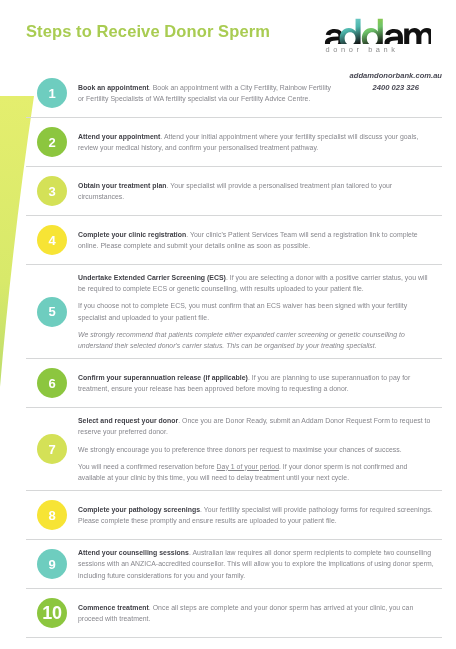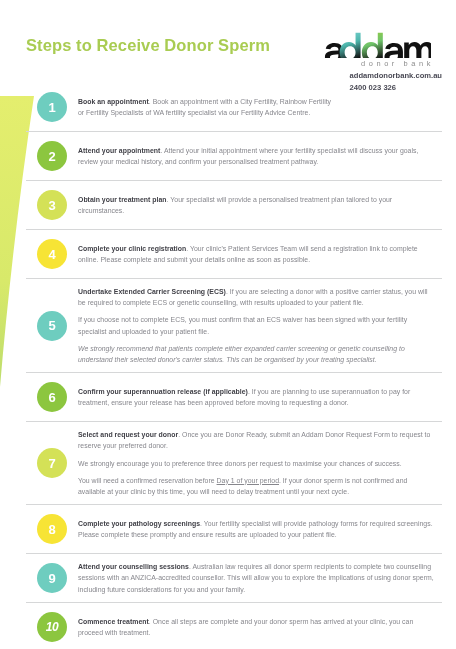--- a/index.html
+++ b/index.html
@@ -27,21 +27,21 @@
     z-index: 0;
   }
 
   
   .page {
     position: relative;
     z-index: 2;
     width: 456px;
     height: 476px;
     box-sizing: border-box;
-    padding: 32px 14px 0 26px;
+    padding: 18px 14px 0 26px;
   }
 
   
   .header {
     display: flex;
     align-items: flex-start;
     justify-content: space-between;
     height: 46px;
   }
   .page-title {
@@ -51,47 +51,48 @@
     letter-spacing: 0.1px;
     line-height: 1.1;
     margin: 4px 0 0 0;
     white-space: nowrap;
   }
 
   
   .logo-block {
     width: 112px;
     margin-right: 8px;
-    text-align: right;
+    text-align: left;
   }
   .logo-word {
     display: block;
     height: 26px;
   }
   .logo-sub {
     display: block;
     font-size: 7.4px;
     letter-spacing: 3.6px;
     color: #8c8c8c;
     margin-top: 1px;
     text-indent: 3.6px;
     font-weight: normal;
   }
 
   
   .contact {
     position: absolute;
     right: 14px;
     top: 70px;
-    text-align: left;
+    text-align: center;
     font-size: 7.6px;
     font-weight: bold;
     color: #4a4a55;
     line-height: 1.55;
     z-index: 3;
+    font-style: italic;
   }
   .contact div { white-space: nowrap; }
 
   
   .steps {
     margin-top: 10px;
     position: relative;
   }
   .step {
     display: flex;
@@ -113,21 +114,21 @@
     height: 30px;
     border-radius: 50%;
     color: #ffffff;
     font-size: 13px;
     font-weight: bold;
     display: flex;
     align-items: center;
     justify-content: center;
     line-height: 1;
   }
-  .badge.wide { font-size: 12px; letter-spacing: -0.3px; font-style: italic; }
+  .badge.wide { font-size: 18px; letter-spacing: -0.3px; }
 
   .step-body {
     flex: 1 1 auto;
     padding-right: 6px;
   }
   .step-para {
     font-size: 6.9px;
     line-height: 1.62;
     margin: 0 0 6px 0;
     color: #86868c;

